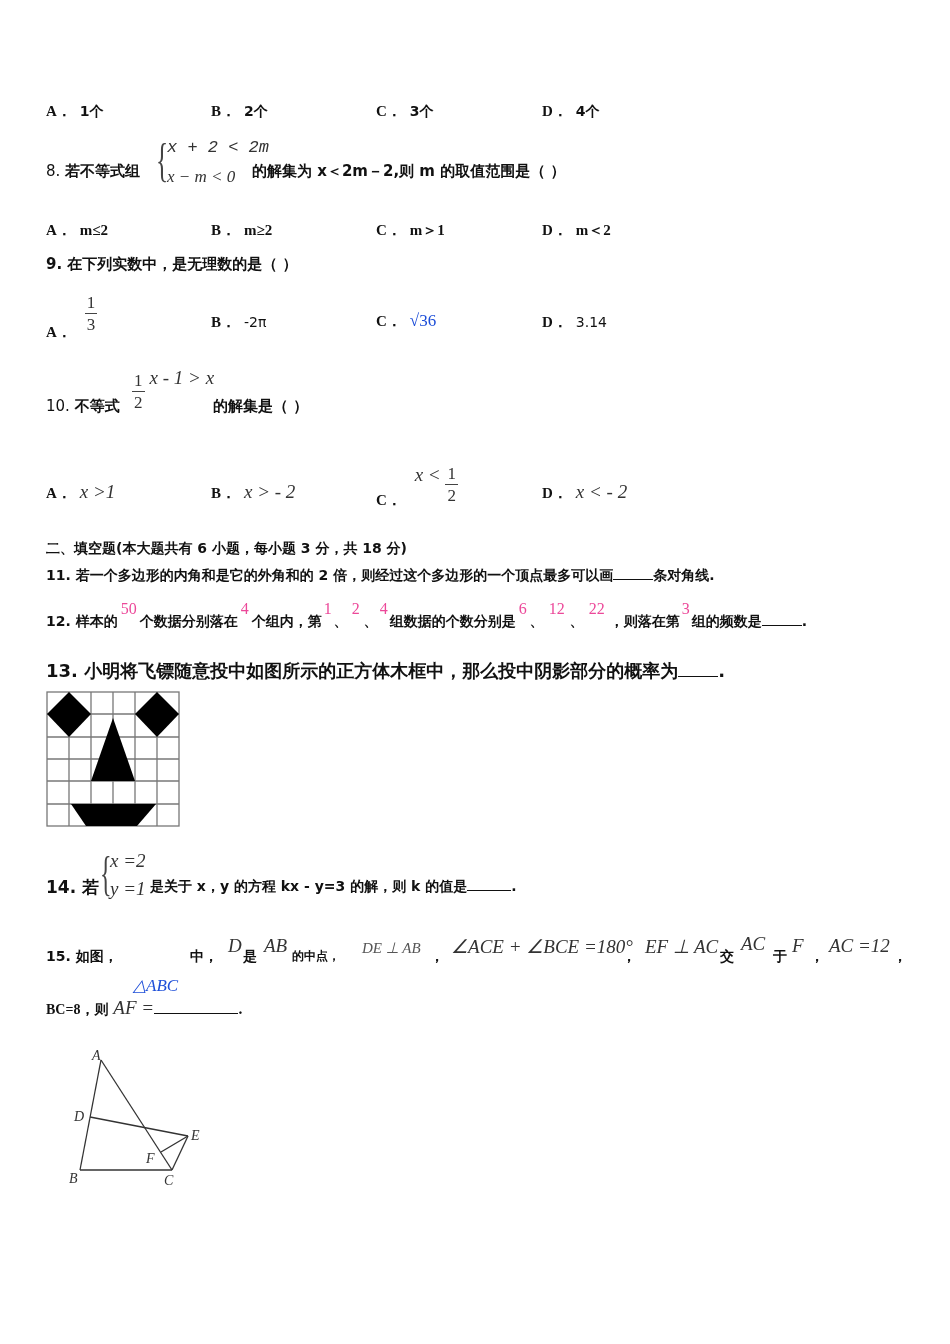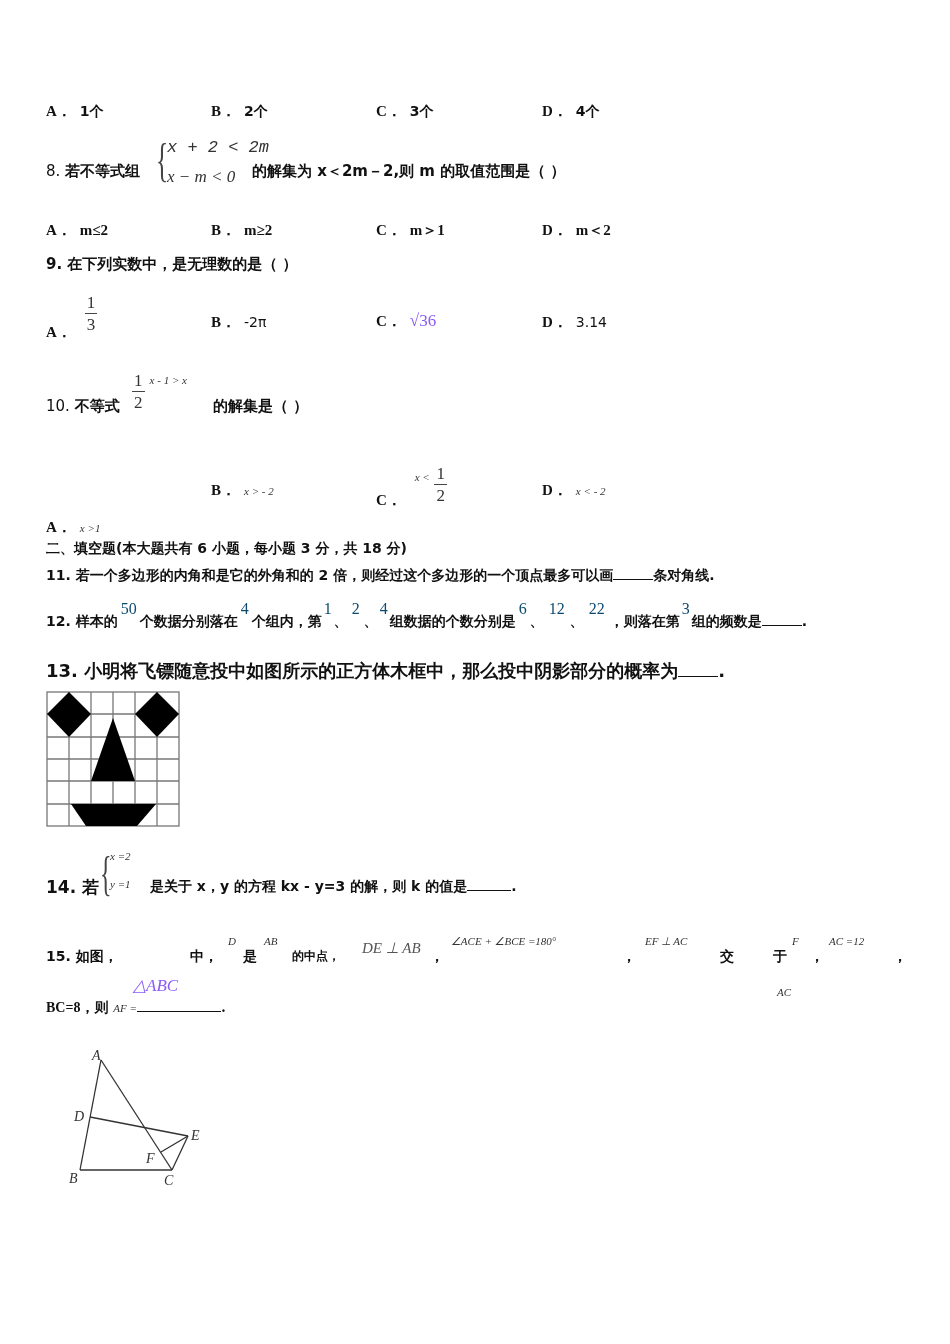--- a/index.html
+++ b/index.html
@@ -5,28 +5,28 @@
   html, body { margin: 0; padding: 0; background: #ffffff; }
   body { width: 950px; height: 1344px; position: relative; overflow: hidden;
          font-family: "DejaVu Serif", "Liberation Serif", serif; color: #111; }
   .abs { position: absolute; white-space: nowrap; }
   .b { font-weight: bold; }
   .sans { font-family: "DejaVu Sans", "Liberation Sans", sans-serif; }
   .serif { font-family: "Liberation Serif", "DejaVu Serif", serif; }
   .it { font-style: italic; font-family: "Liberation Serif", "DejaVu Serif", serif; margin-top: 40px; }
   .opt { font-size: 15px; }
   .opt .lbl { font-weight: bold; margin-right: 8px; font-family: "Liberation Serif", serif; }
-  .math { font-family: "Liberation Serif", serif; font-style: italic; font-size: 11px; color: #333; }
-  .mathup { font-family: "Liberation Serif", serif; font-size: 17px; color: #8b5cf6; }
+  .math { font-family: "Liberation Serif", serif; font-style: italic; font-size: 19px; color: #333; }
+  .mathup { font-family: "Liberation Serif", serif; font-size: 17px; color: #1d4ed8; }
   .frac { display: inline-flex; flex-direction: column; align-items: center; vertical-align: middle; line-height: 1; font-family: "Liberation Serif", serif; font-size: 17px; color: #333; }
   .frac .num { padding: 0 2px 2px 2px; border-bottom: 1px solid #444; }
   .frac .den { padding-top: 2px; }
   .brace { position: absolute; font-family: "Liberation Serif", serif; color: #444; }
   .blank { display: inline-block; border-bottom: 1.5px solid #111; height: 14px; vertical-align: baseline; }
-  .sup { font-family: "Liberation Serif", serif; font-size: 16px; color: #0c4a6e; position: relative; top: -12px; }
+  .sup { font-family: "Liberation Serif", serif; font-size: 16px; color: #ec4899; position: relative; top: -12px; }
 </style>
 </head>
 <body>
 
 <div class="abs opt" style="left:46px; top:102px;text-align:right;">
   <span class="lbl">A．</span><span class="b sans" style="font-size:14px">1个</span>
 </div>
 <div class="abs opt" style="left:211px; top:102px;">
   <span class="lbl">B．</span><span class="b sans" style="font-size:14px">2个</span>
 </div>
@@ -86,21 +86,21 @@
   <div class="abs" style="left:132px; top:372px;">
     <span class="frac">
       <span class="num">1</span>
       <span class="den">2</span>
     </span>
     <span class="math" style="position:relative; top:-12px;">x - 1 &gt; x</span>
   </div>
   <div class="abs sans b" style="left:213px; top:397px; font-size:15px;">的解集是（    ）</div>
 </div>
 
-<div class="abs opt" style="left:46px; top:481px;margin-top:37px;">
+<div class="abs opt" style="left:46px; top:481px;">
   <span class="lbl">A．</span><span class="math">x &gt;1</span>
 </div>
 <div class="abs opt" style="left:211px; top:481px;">
   <span class="lbl">B．</span><span class="math">x &gt; - 2</span>
 </div>
 <div class="abs opt" style="left:376px; top:457px;">
   <span class="lbl" style="position:relative; top:24px;">C．</span>
   <span class="math" style="position:relative; top:0px;">x &lt;</span>
   <span class="frac" style="position:relative; top:8px;">
     <span class="num">1</span>
@@ -167,21 +167,21 @@
   <div class="abs math" style="left:228px; top:935px;">D</div>
   <div class="abs sans b" style="left:243px; top:948px; font-size:14px;">是</div>
   <div class="abs math" style="left:264px; top:935px;">AB</div>
   <div class="abs sans b" style="left:292px; top:948px; font-size:12px;">的中点，</div>
   <div class="abs math" style="left:362px; top:939px; font-size:15px; color:#555;">DE ⊥ AB</div>
   <div class="abs sans b" style="left:430px; top:948px; font-size:14px;">，</div>
   <div class="abs math" style="left:451px; top:935px;">∠ACE + ∠BCE =180°</div>
   <div class="abs sans b" style="left:622px; top:948px; font-size:14px;">，</div>
   <div class="abs math" style="left:645px; top:935px;">EF ⊥ AC</div>
   <div class="abs sans b" style="left:720px; top:948px; font-size:14px;">交</div>
-  <div class="abs math" style="left:741px; top:986px;margin-left:36px;">AC</div>
+  <div class="abs math" style="left:741px; top:933px;">AC</div>
   <div class="abs sans b" style="left:773px; top:948px; font-size:14px;">于</div>
   <div class="abs math" style="left:792px; top:935px;">F</div>
   <div class="abs sans b" style="left:810px; top:948px; font-size:14px;">，</div>
   <div class="abs math" style="left:829px; top:935px;">AC =12</div>
   <div class="abs sans b" style="left:893px; top:948px; font-size:14px;">，</div>
 
   <div class="abs b" style="left:46px; top:997px; font-size:14px;">
     <span class="serif">BC=8，则</span>
     <span class="math" style="font-weight:normal;">AF =</span><span class="blank" style="width:84px;"></span><span>.</span>
   </div>

